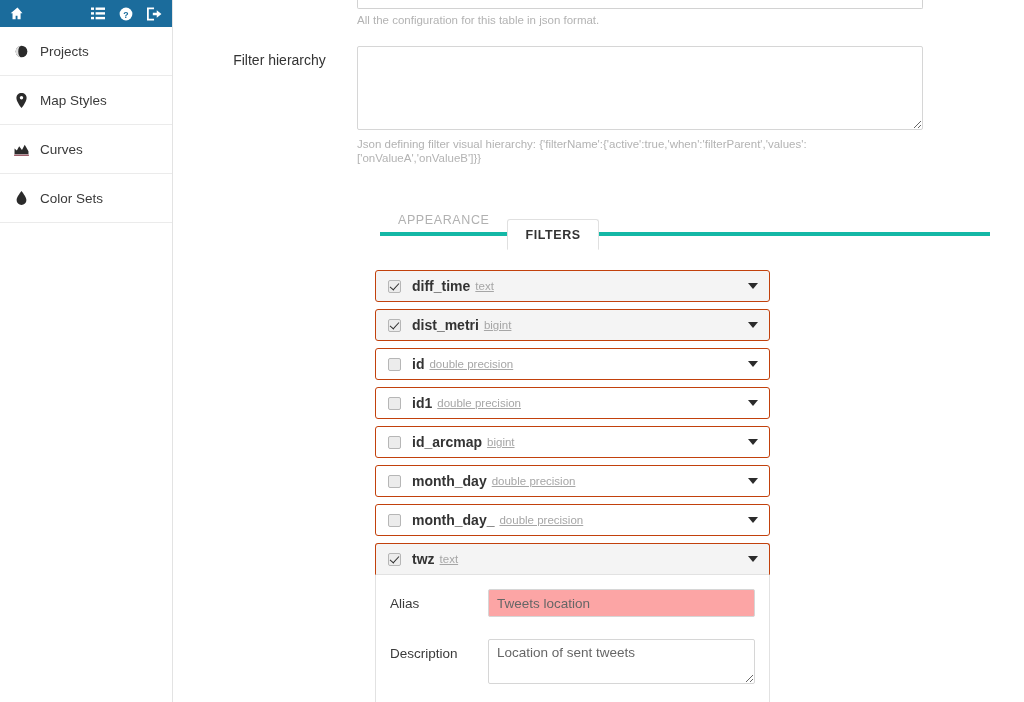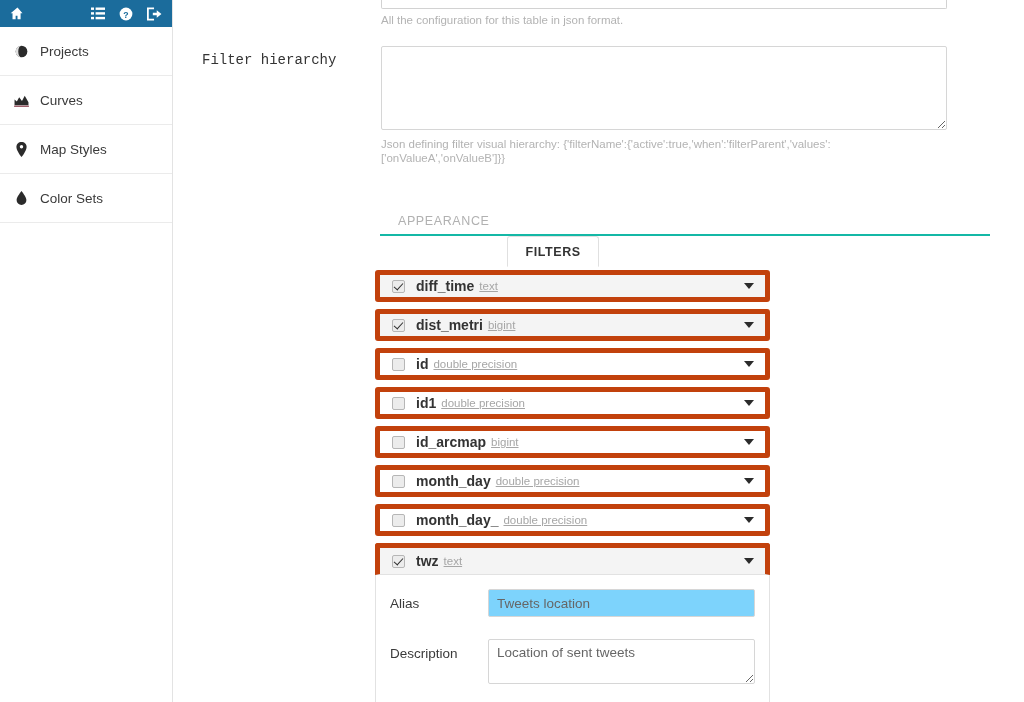--- a/index.html
+++ b/index.html
@@ -78,29 +78,28 @@
   .form-area { padding-top: 0px; }
 
   .form-row {
     display: flex;
     align-items: flex-start;
     padding: 0 0 0 0;
   }
   .form-label {
     width: 184px;
     min-width: 184px;
-    text-align: left;
+    text-align: center;
     padding-left: 29px;
     padding-top: 6px;
     font-size: 14px;
     color: #333333;
     font-weight: normal;
-    font-family: Liberation Mono, monospace;
-  }
-  .form-field { flex: 1 1 auto; padding-right: 64px; max-width: 630px; margin-left: 24px; }
+  }
+  .form-field { flex: 1 1 auto; padding-right: 64px; max-width: 630px; }
 
   .ta-top {
     width: 100%;
     height: 9px;
     border: 1px solid #d2d2d2;
     border-top: none;
     border-radius: 0 0 2px 2px;
     background: #fff;
     display: block;
   }
@@ -127,22 +126,22 @@
   }
 
   
   .tabs-wrap {
     margin-top: 38px;
     padding-left: 207px;
     padding-right: 34px;
   }
   .tabs {
     display: flex;
-    align-items: flex-start;
-    border-bottom: 2px solid #14b8a6;
+    align-items: center;
+    border-bottom: 4px solid #14b8a6;
     height: 31px;
   }
   .tab {
     font-size: 12.5px;
     letter-spacing: 0.6px;
     color: #b1b1b1;
     padding: 0 17px;
     height: 31px;
     line-height: 31px;
     cursor: pointer;
@@ -165,21 +164,21 @@
   .filters {
     margin-top: 34px;
     padding-left: 202px;
     padding-right: 254px;
   }
   .filter-group { margin-bottom: 7px; }
   .filter-head {
     display: flex;
     align-items: center;
     height: 32px;
-    border: 5px solid #c2410c;
+    border: 1px solid #c2410c;
     border-radius: 3px;
     padding: 0 11px 0 12px;
     background: #ffffff;
     cursor: pointer;
   }
   .filter-head.checked { background: #f4f4f4; }
   .filter-group.expanded .filter-head {
     border-radius: 3px 3px 0 0;
     border-bottom: 1px solid #e2e2e2;
   }
@@ -242,21 +241,21 @@
   input.fb-input {
     width: 100%;
     height: 28px;
     border: 1px solid #d6d6d6;
     border-radius: 2px;
     padding: 3px 8px;
     font-family: "Liberation Sans", sans-serif;
     font-size: 13.5px;
     color: #666666;
     outline: none;
-    background: #7dd3fc;
+    background: #fca5a5;
   }
   textarea.fb-textarea {
     width: 100%;
     height: 45px;
     border: 1px solid #d6d6d6;
     border-radius: 2px;
     padding: 5px 8px;
     font-family: "Liberation Sans", sans-serif;
     font-size: 13.5px;
     color: #666666;
@@ -307,36 +306,36 @@
         <svg width="13" height="13" viewBox="0 0 16 16">
             <circle cx="8" cy="8" r="7.2"></circle>
             <path d="M8 0.8 a7.2 7.2 0 0 0 0 14.4 a4 7.2 0 0 1 0 -14.4" fill="#ffffff" opacity="0.85"></path>
           </svg>
       </span>
       <span class="nav-label">Projects</span>
     </div>
 
     <div class="nav-item">
       <span class="nav-ico">
+        <svg width="11" height="15" viewBox="0 0 11 15">
+            <path d="M5.5 0 C2.5 0 0.4 2.1 0.4 4.9 C0.4 8.6 5.5 15 5.5 15 C5.5 15 10.6 8.6 10.6 4.9 C10.6 2.1 8.5 0 5.5 0 Z"></path>
+            <circle cx="5.5" cy="4.8" r="1.7" fill="#ffffff"></circle>
+          </svg>
+      </span>
+      <span class="nav-label">Map Styles</span>
+    </div>
+
+    <div class="nav-item">
+      <span class="nav-ico">
         <svg width="15" height="13" viewBox="0 0 16 14">
           <path d="M0.5 12 L0.5 6 L3 8 L5.5 3.5 L8.5 7.5 L11.5 2 L15.5 9 L15.5 12 Z"></path>
           <rect x="0" y="12.6" width="16" height="1.1" fill="#7a2233"></rect>
         </svg>
       </span>
       <span class="nav-label">Curves</span>
-    </div>
-
-    <div class="nav-item">
-      <span class="nav-ico">
-        <svg width="11" height="15" viewBox="0 0 11 15">
-            <path d="M5.5 0 C2.5 0 0.4 2.1 0.4 4.9 C0.4 8.6 5.5 15 5.5 15 C5.5 15 10.6 8.6 10.6 4.9 C10.6 2.1 8.5 0 5.5 0 Z"></path>
-            <circle cx="5.5" cy="4.8" r="1.7" fill="#ffffff"></circle>
-          </svg>
-      </span>
-      <span class="nav-label">Map Styles</span>
     </div>
 
     <div class="nav-item">
       <span class="nav-ico">
         <svg width="11" height="14" viewBox="0 0 11 14">
             <path d="M5.5 0 C5.5 0 0.6 6 0.6 9 A4.9 4.9 0 0 0 10.4 9 C10.4 6 5.5 0 5.5 0 Z"></path>
           </svg>
       </span>
       <span class="nav-label">Color Sets</span>
     </div>

